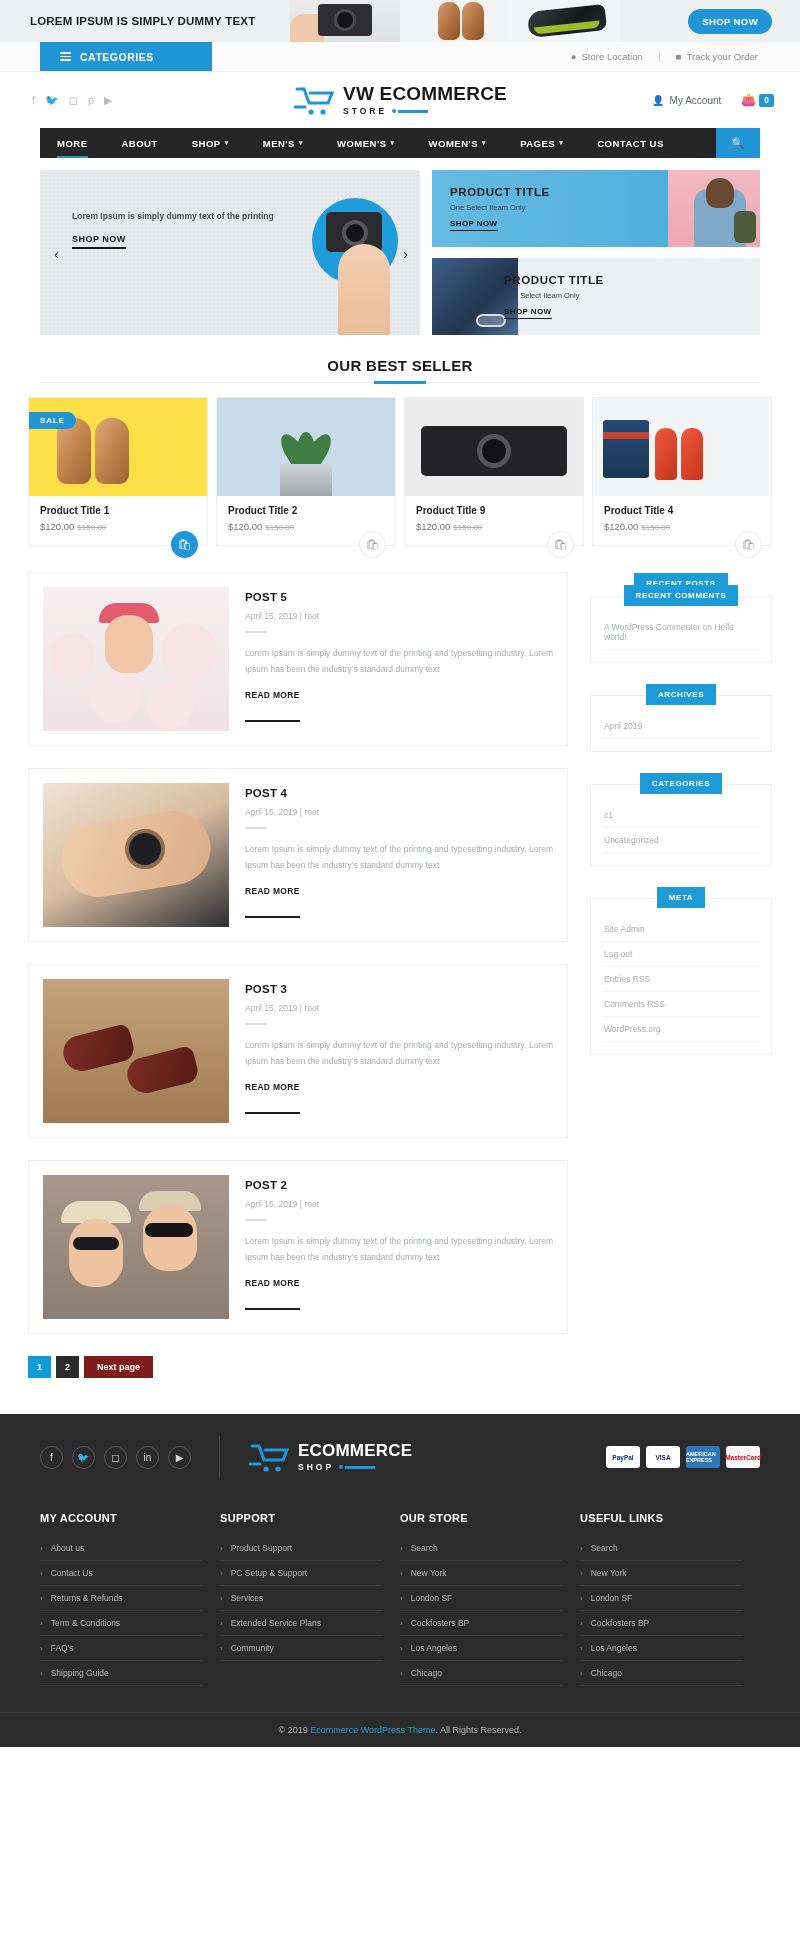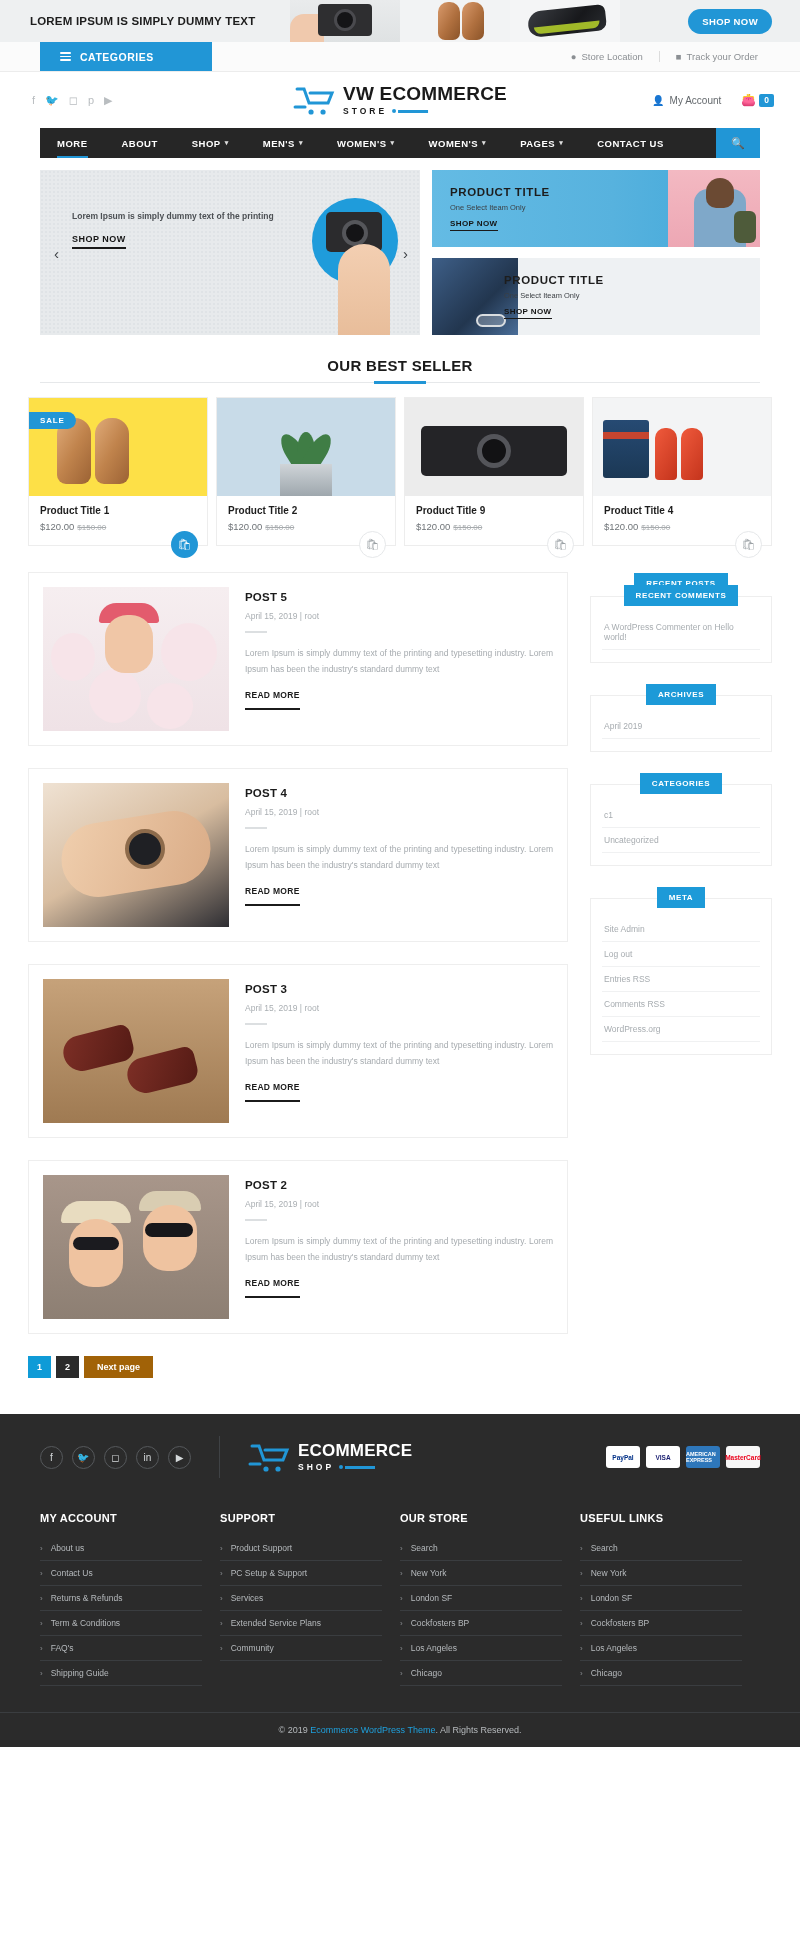--- a/index.html
+++ b/index.html
@@ -189,26 +189,26 @@
   .t-couple .f2{ left:100px; top:30px; width:54px; height:66px;}
   .t-couple .h1{ position:absolute; left:18px; top:26px; width:70px; height:22px; background:#e8dcc0; border-radius:34px 34px 5px 5px;}
   .t-couple .h2{ position:absolute; left:96px; top:16px; width:62px; height:20px; background:#d9cdb2; border-radius:30px 30px 5px 5px;}
   .t-couple .g1{ position:absolute; left:30px; top:62px; width:46px; height:13px; background:#1b1b1f; border-radius:7px;}
   .t-couple .g2{ position:absolute; left:102px; top:48px; width:48px; height:14px; background:#17171a; border-radius:7px;}
   .post-body { flex: 1; padding-top: 4px; }
   .post-h { font-size: 11.5px; font-weight: bold; color: #1b1b1b; letter-spacing: .2px; }
   .post-meta { font-size: 8.5px; color: #a9aeb2; margin-top: 8px; }
   .post-sep { width: 22px; height: 1.5px; background: #dcdfe1; margin: 10px 0 12px; }
   .post-x { font-size: 8.5px; line-height: 1.95; color: #a6abaf; text-align: justify; }
-  .read-more { display: inline-block; margin-top: 12px; font-size: 8.5px; font-weight: bold; letter-spacing: .3px; color: #1b1b1b; border-bottom: 2px solid #1b1b1b; padding-bottom: 8px; cursor: pointer;}
+  .read-more { display: inline-block; margin-top: 12px; font-size: 8.5px; font-weight: bold; letter-spacing: .3px; color: #1b1b1b; border-bottom: 2px solid #1b1b1b; padding-bottom: 20px; cursor: pointer;}
 
   
   .pager { display: flex; gap: 5px; margin-top: 2px; }
   .pg { font-size: 9px; font-weight: bold; color: #fff; padding: 6px 9px; cursor: pointer; }
-  .pg.cur { background: #0f9bd7; } .pg.num { background: #2b2b2b; } .pg.next { background: #a16207; padding: 6px 13px; }
+  .pg.cur { background: #0f9bd7; } .pg.num { background: #2b2b2b; } .pg.next { background: #7f1d1d; padding: 6px 13px; }
 
   
   .sidebar { width: 182px; flex: none; }
   .wcard { border: 1px solid #eeeeee; background: #fff; margin-bottom: 20px; padding: 12px 11px; }
   .wcard.head { margin-top: 0; padding-top: 18px; }
   .w-title-wrap { text-align: center; margin-bottom: -10px; position: relative; z-index: 3;}
   .w-title { display: inline-block; background: #1d9ad8; color: #fff; font-size: 8px; font-weight: bold; letter-spacing: .6px; padding: 6px 12px; }
   .s-input { width: 100%; border: 1px solid #e7e9eb; padding: 8px 9px; font-size: 9px; color: #7b8084; font-family: "Liberation Sans", sans-serif; outline: none;}
   .s-btn { width: 100%; margin-top: 9px; background: #0f9bd7; color: #fff; border: none; padding: 9px 0; font-size: 8.5px; font-weight: bold; letter-spacing: .8px; cursor: pointer; font-family: "Liberation Sans", sans-serif;}
   .w-list { list-style: none; }

